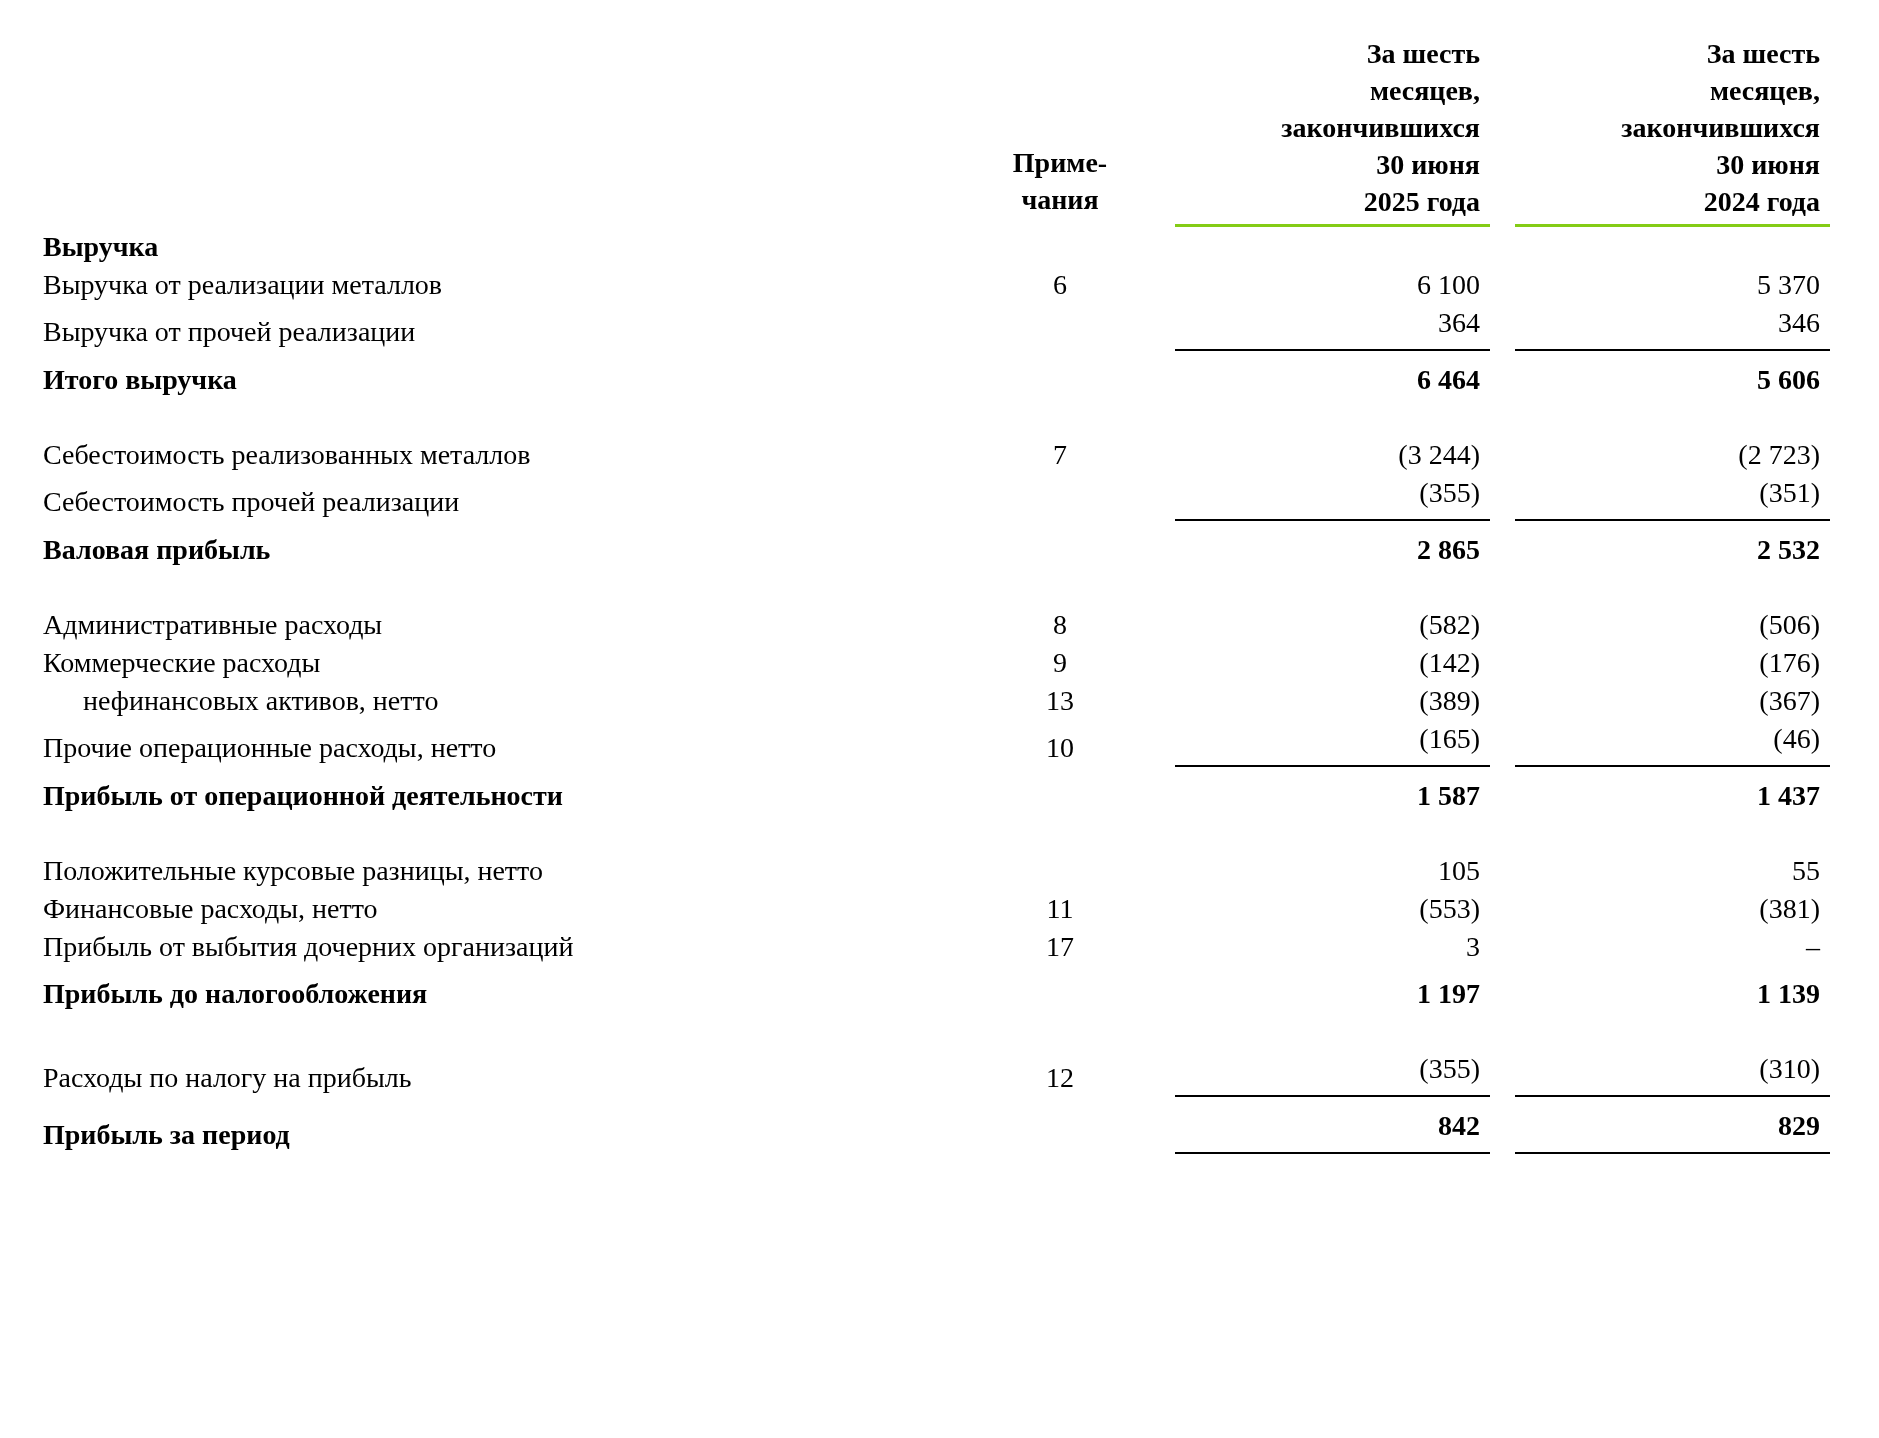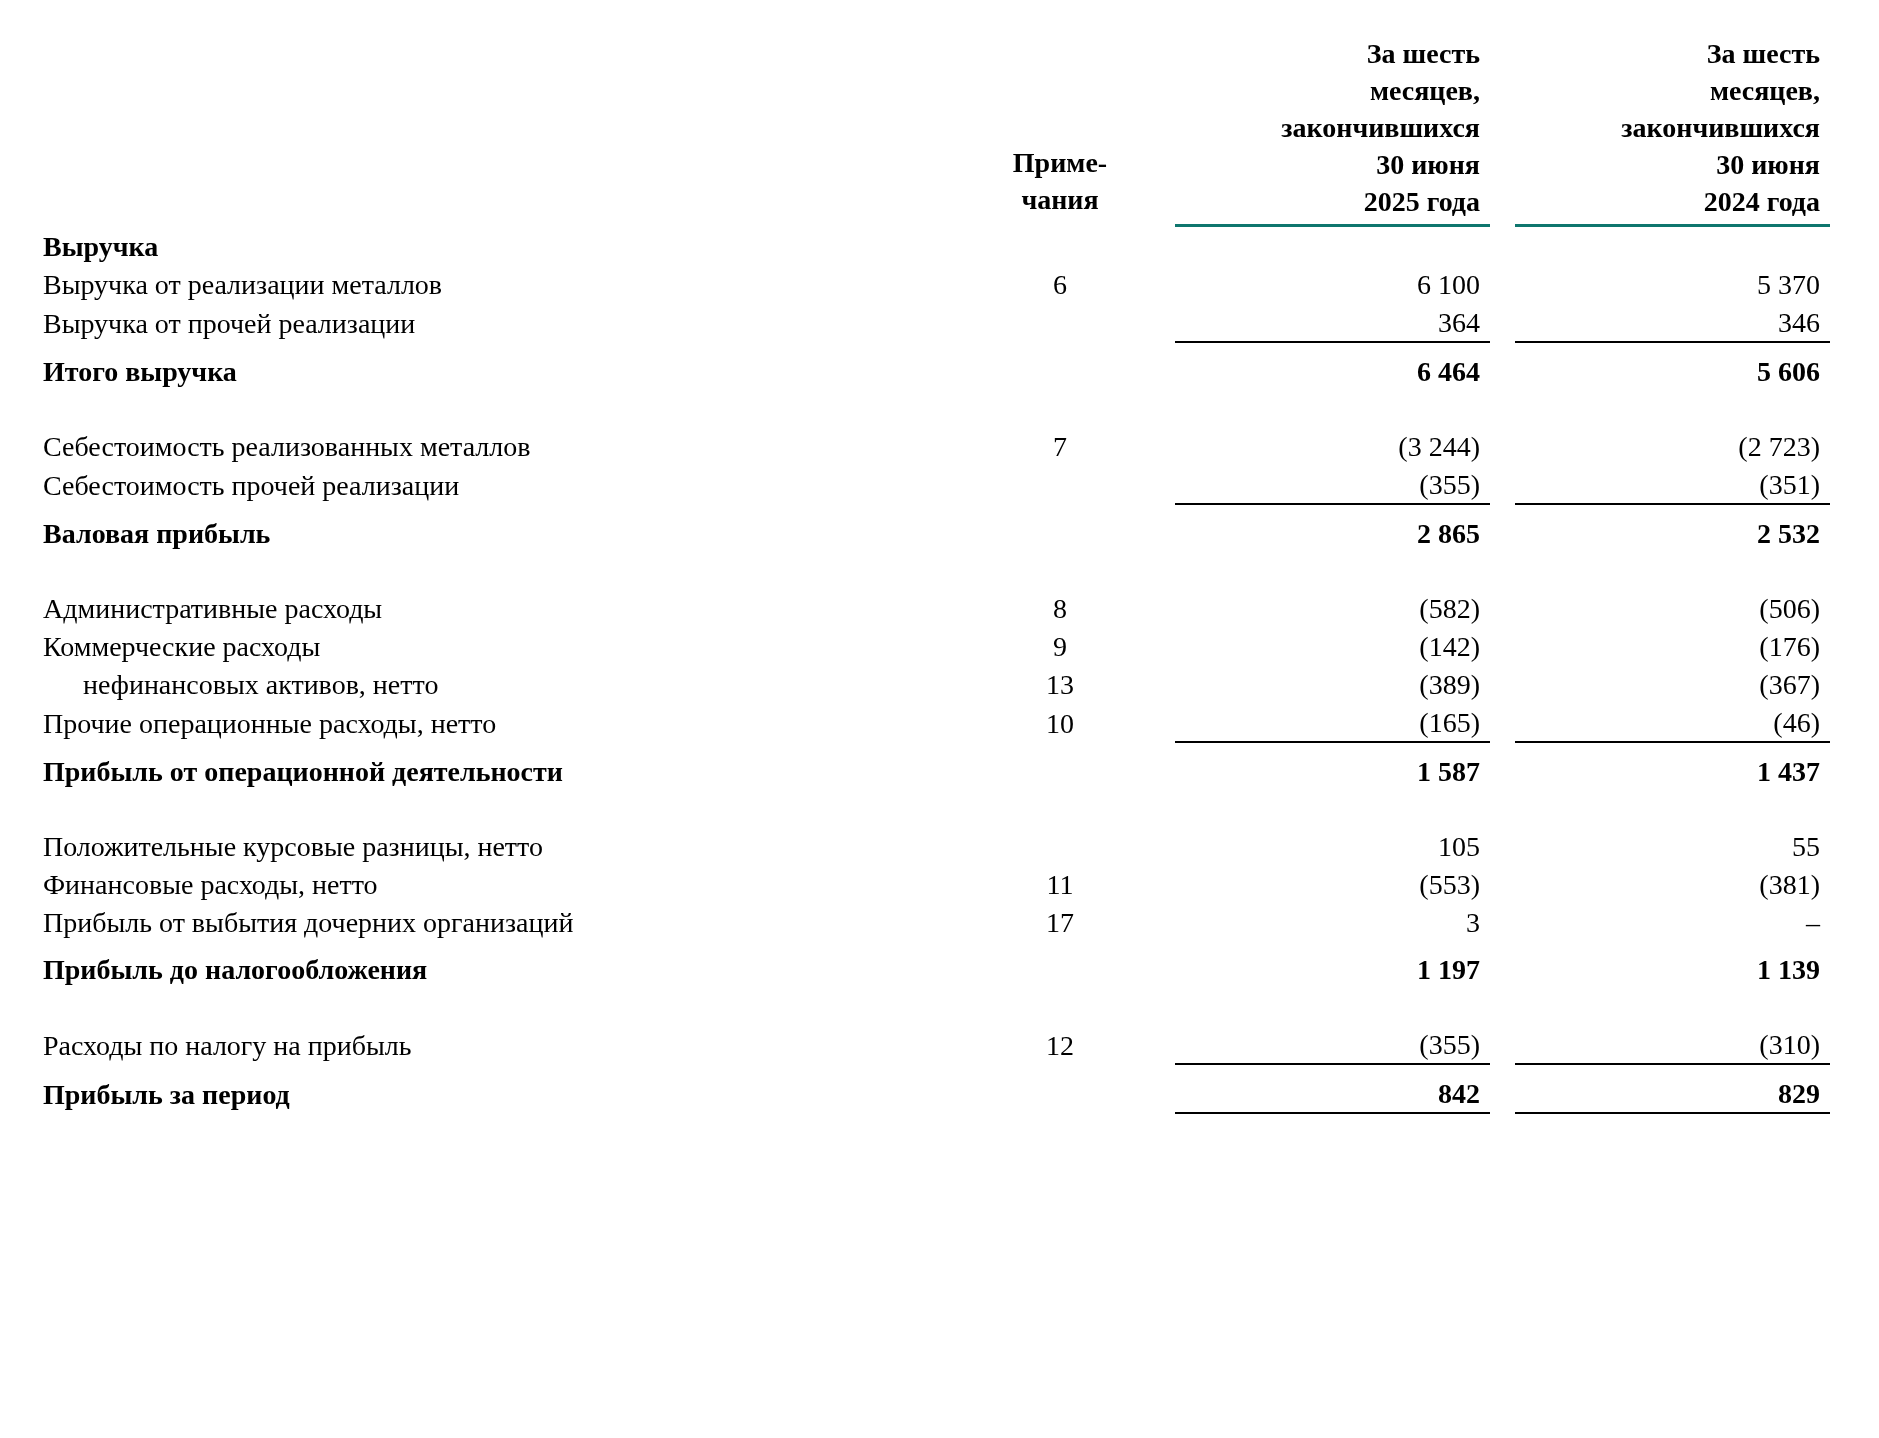--- a/index.html
+++ b/index.html
@@ -39,41 +39,42 @@
     white-space: pre-line;
   }
   thead th.note-h {
     text-align: center;
     padding-bottom: 7px;
   }
   thead th.val-h {
     text-align: right;
     padding-right: 10px;
     padding-bottom: 4px;
-    border-bottom: 3px solid #0f766e;
+    border-bottom: 3px solid #84cc16;
     font-family: Liberation Serif, serif;
   }
 
   tbody td {
     padding: 0;
     height: 38px;
     vertical-align: bottom;
     line-height: 36px;
     overflow: hidden;
   }
   td.label { text-align: left; }
   td.label.indent { padding-left: 40px; }
   td.note  { text-align: center; }
   td.val   { text-align: right; padding-right: 10px; }
 
   tr.section td.label { font-weight: bold; }
   tr.total td { font-weight: bold; padding-top: 9px; }
 
   tr.u td.val {
     border-bottom: 2px solid #000;
+    padding-bottom: 8px;
   }
   tr.spacer td { height: 37px; }
 </style>
 </head>
 <body>
 
 <div class="sheet">
   <table class="statement">
     <colgroup>
       <col class="c-label">

